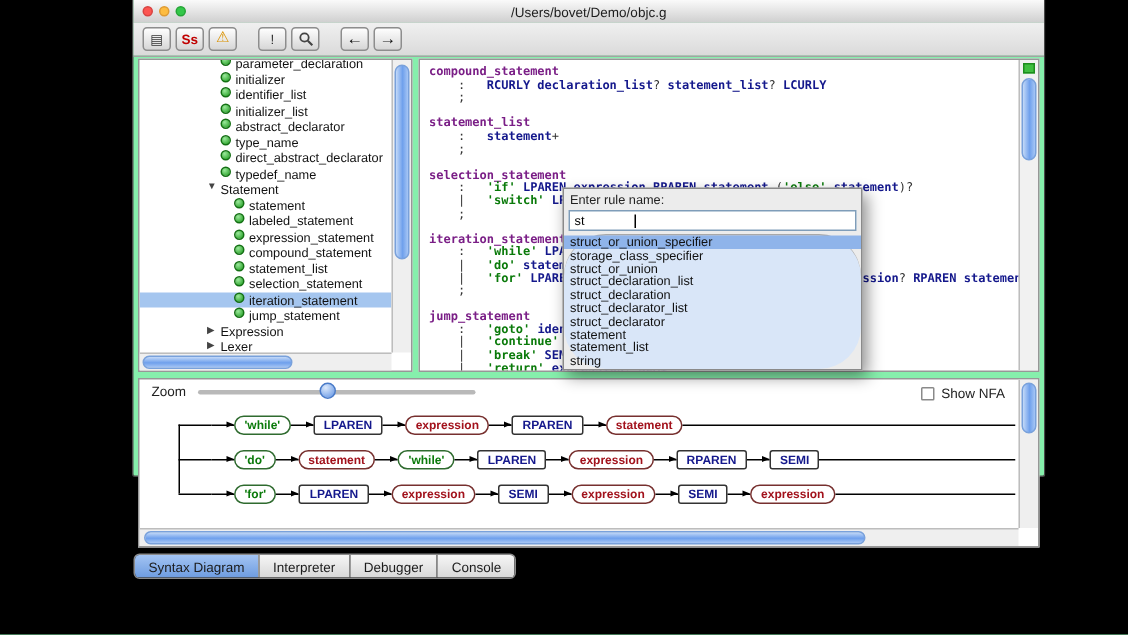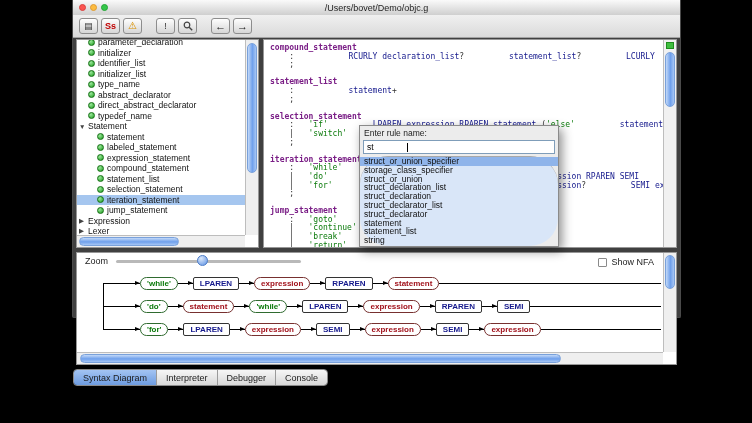--- a/index.html
+++ b/index.html
@@ -1,18 +1,18 @@
 <!DOCTYPE html>
 <html><head>
 <meta charset="utf-8">
 <style>
   html,body{margin:0;padding:0;}
   body{width:752px;height:423px;background:#000;position:relative;overflow:hidden;
        font-family:"Liberation Sans",sans-serif;-webkit-font-smoothing:antialiased;}
-  .window{position:absolute;left:72px;top:0;width:609px;height:318px;background:#404040;
+  .window{position:absolute;left:88px;top:0;width:609px;height:318px;background:#86efac;
           border:1px solid #4a4a4a;border-top:none;border-radius:0 0 2px 2px;box-sizing:border-box;
           box-shadow:0 10px 24px rgba(0,0,0,.65);}
   
   .titlebar{position:absolute;top:0;left:0;right:0;height:15px;
             background:linear-gradient(#FAFAFA,#CFCFCF);border-bottom:1px solid #8f8f8f;
             display:flex;align-items:center;justify-content:center;font-size:9px;color:#1d1d1d;}
   .lights{position:absolute;left:6px;top:4px;display:flex;gap:4px;}
   .light{width:7px;height:7px;border-radius:50%;box-sizing:border-box;}
   .light.red{background:#FC5551;border:1px solid #D84341;}
   .light.yellow{background:#FDBC40;border:1px solid #DE9B34;}
@@ -27,40 +27,40 @@
   .tbtn.ss .glyph{color:#C00000;font-weight:bold;}
   .tbtn.warn .glyph{color:#DA9200;font-size:10px;}
   .tbtn.nav{font-weight:bold;font-size:11px;color:#111;}
   .tb-gap{width:8px;}
   .mag{width:10px;height:10px;display:block;}
   
   .main{position:absolute;top:39px;left:3px;right:3px;height:209px;}
   .tree-panel{position:absolute;left:0;top:0;width:183px;height:209px;background:#fff;
               border:1px solid #979797;box-sizing:border-box;overflow:hidden;}
   .tree-rows{position:absolute;top:-3px;left:0;right:13px;bottom:12px;overflow:hidden;font-size:8.5px;}
-  .tree-row{display:flex;align-items:center;height:10.5px;white-space:nowrap;color:#111;}
+  .tree-row{display:flex;height:10.5px;white-space:nowrap;color:#111;padding-left:43px;}
   .tree-row.sel{background:#A5C6EF;}
   .pad{flex:none;display:inline-block;height:1px;}
   .rdot{flex:none;width:7px;height:7px;border-radius:50%;margin-right:3px;
         background:radial-gradient(circle at 35% 30%,#9BE89B,#1E9C1E);border:1px solid #147014;box-sizing:border-box;}
   .tri{flex:none;font-size:6.5px;color:#444;width:8px;margin-right:1px;}
   .sb-v{position:absolute;right:0;top:0;bottom:12px;width:13px;background:#EFEFEF;border-left:1px solid #bdbdbd;box-sizing:border-box;}
   .sb-h{position:absolute;left:0;right:13px;bottom:0;height:12px;background:#EFEFEF;border-top:1px solid #bdbdbd;box-sizing:border-box;}
   .thumb-v{position:absolute;left:1px;right:1px;border-radius:5px;
            background:linear-gradient(90deg,#C3D9F8,#6FA0EC 55%,#A6C6F5);border:1px solid #79A1DB;box-sizing:border-box;}
   .thumb-h{position:absolute;top:1px;bottom:1px;border-radius:5px;
            background:linear-gradient(#C3D9F8,#6FA0EC 55%,#A6C6F5);border:1px solid #79A1DB;box-sizing:border-box;}
   .editor-panel{position:absolute;left:187px;right:0;top:0;height:209px;background:#fff;
                 border:1px solid #979797;box-sizing:border-box;overflow:hidden;}
   .editor-code{position:absolute;top:4px;left:6px;right:15px;font-family:"DejaVu Sans Mono",monospace;
                font-size:8px;line-height:8.6px;}
   .code-line{white-space:pre;}
   .code-line .r{color:#7A1E86;font-weight:bold;}
-  .code-line .k{color:#14188C;font-weight:normal;margin-left:40px;}
-  .code-line .l{color:#0A7A0A;font-weight:normal;}
+  .code-line .k{color:#14188C;font-weight:bold;}
+  .code-line .l{color:#0A7A0A;font-weight:bold;}
   .code-line .p{color:#333;}
   .ed-sb{position:absolute;right:0;top:0;bottom:0;width:13px;background:#F1F1F1;border-left:1px solid #bdbdbd;box-sizing:border-box;}
   .ed-marker{position:absolute;top:2px;left:2px;width:8px;height:7px;background:#3FBE3F;border:1px solid #1D8C1D;box-sizing:border-box;}
   
   .popup{position:absolute;left:286px;top:125px;width:198px;background:#ECECEC;border:1px solid #8a8a8a;
          box-shadow:3px 4px 10px rgba(0,0,0,.45);font-size:8.5px;z-index:9;}
   .pop-header{padding:2px 4px 1px;color:#222;}
   .pop-input{margin:1px 3px 2px;height:12px;background:#fff;border:1px solid #7F9DB9;
              display:flex;align-items:center;padding:0 3px;gap:32px;}
   .caret{width:1px;height:9px;background:#000;margin-left:1px;}
@@ -170,26 +170,26 @@
             <span class="tlabel">identifier_list</span>
           </div>
           <div class="tree-row">
             <span class="pad" style="width: 11px;"></span>
             <span class="rdot"></span>
             <span class="tlabel">initializer_list</span>
           </div>
           <div class="tree-row">
             <span class="pad" style="width: 11px;"></span>
             <span class="rdot"></span>
+            <span class="tlabel">abstract_declarator</span>
+          </div>
+          <div class="tree-row">
+            <span class="pad" style="width: 11px;"></span>
+            <span class="rdot"></span>
             <span class="tlabel">type_name</span>
-          </div>
-          <div class="tree-row">
-            <span class="pad" style="width: 11px;"></span>
-            <span class="rdot"></span>
-            <span class="tlabel">abstract_declarator</span>
           </div>
           <div class="tree-row">
             <span class="pad" style="width: 11px;"></span>
             <span class="rdot"></span>
             <span class="tlabel">direct_abstract_declarator</span>
           </div>
           <div class="tree-row">
             <span class="pad" style="width: 11px;"></span>
             <span class="rdot"></span>
             <span class="tlabel">typedef_name</span>

